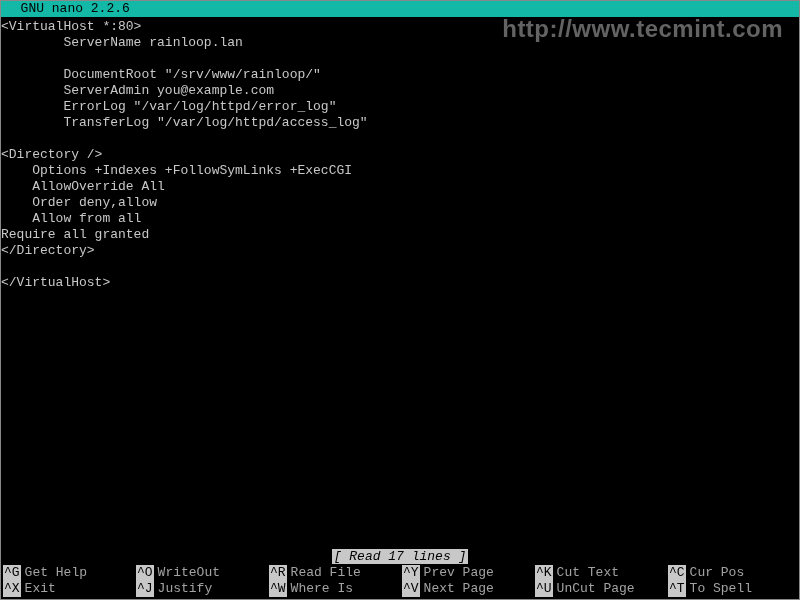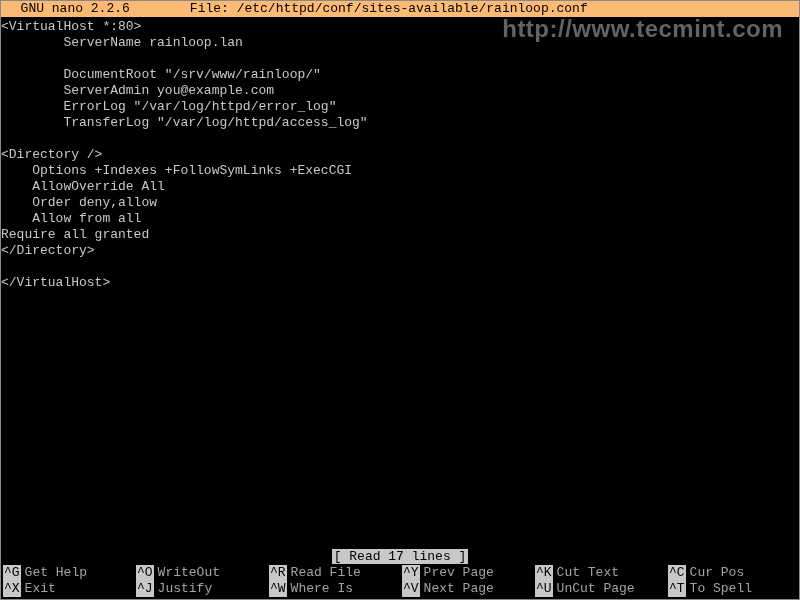--- a/index.html
+++ b/index.html
@@ -13,21 +13,21 @@
       color: #c8c8c8;
     }
     .term {
       position: relative;
       width: 800px;
       height: 600px;
       border: 1px solid #888;
       background: #000;
     }
     .titlebar {
-      background: #fdba74;
+      background: #14b8a6;
       color: #000;
       display: flex;
       height: 16px;
       line-height: 16px;
       white-space: pre;
     }
     .titlebar .left { flex: 0 0 auto; padding-left: 4px; }
     .titlebar .center { flex: 1; text-align: left; padding-left: 60px; }
     .watermark {
       position: absolute;
@@ -50,20 +50,21 @@
       bottom: 34px;
       width: 100%;
       text-align: center;
       height: 16px;
       line-height: 16px;
     }
     .status span {
       background: #c8c8c8;
       color: #000;
       padding: 0 2px;
+      font-style: italic;
     }
     .shortcuts {
       position: absolute;
       bottom: 2px;
       left: 0;
       width: 100%;
       display: grid;
       grid-template-columns: repeat(6, 1fr);
       grid-template-rows: repeat(2, 16px);
       line-height: 16px;
@@ -81,21 +82,20 @@
       font-weight: normal;
     }
     .label { color: #a3a3a3; }
   </style>
 </head>
 <body>
 
 <div class="term">
   <div class="titlebar">
     <span class="left">  GNU nano 2.2.6</span>
-    <span class="center">File: /etc/httpd/conf/sites-available/rainloop.conf</span>
   </div>
 
   <div class="watermark">http://www.tecmint.com</div>
 
   <div class="content">&lt;VirtualHost *:80&gt;
         ServerName rainloop.lan
 
         DocumentRoot "/srv/www/rainloop/"
         ServerAdmin you@example.com
         ErrorLog "/var/log/httpd/error_log"

